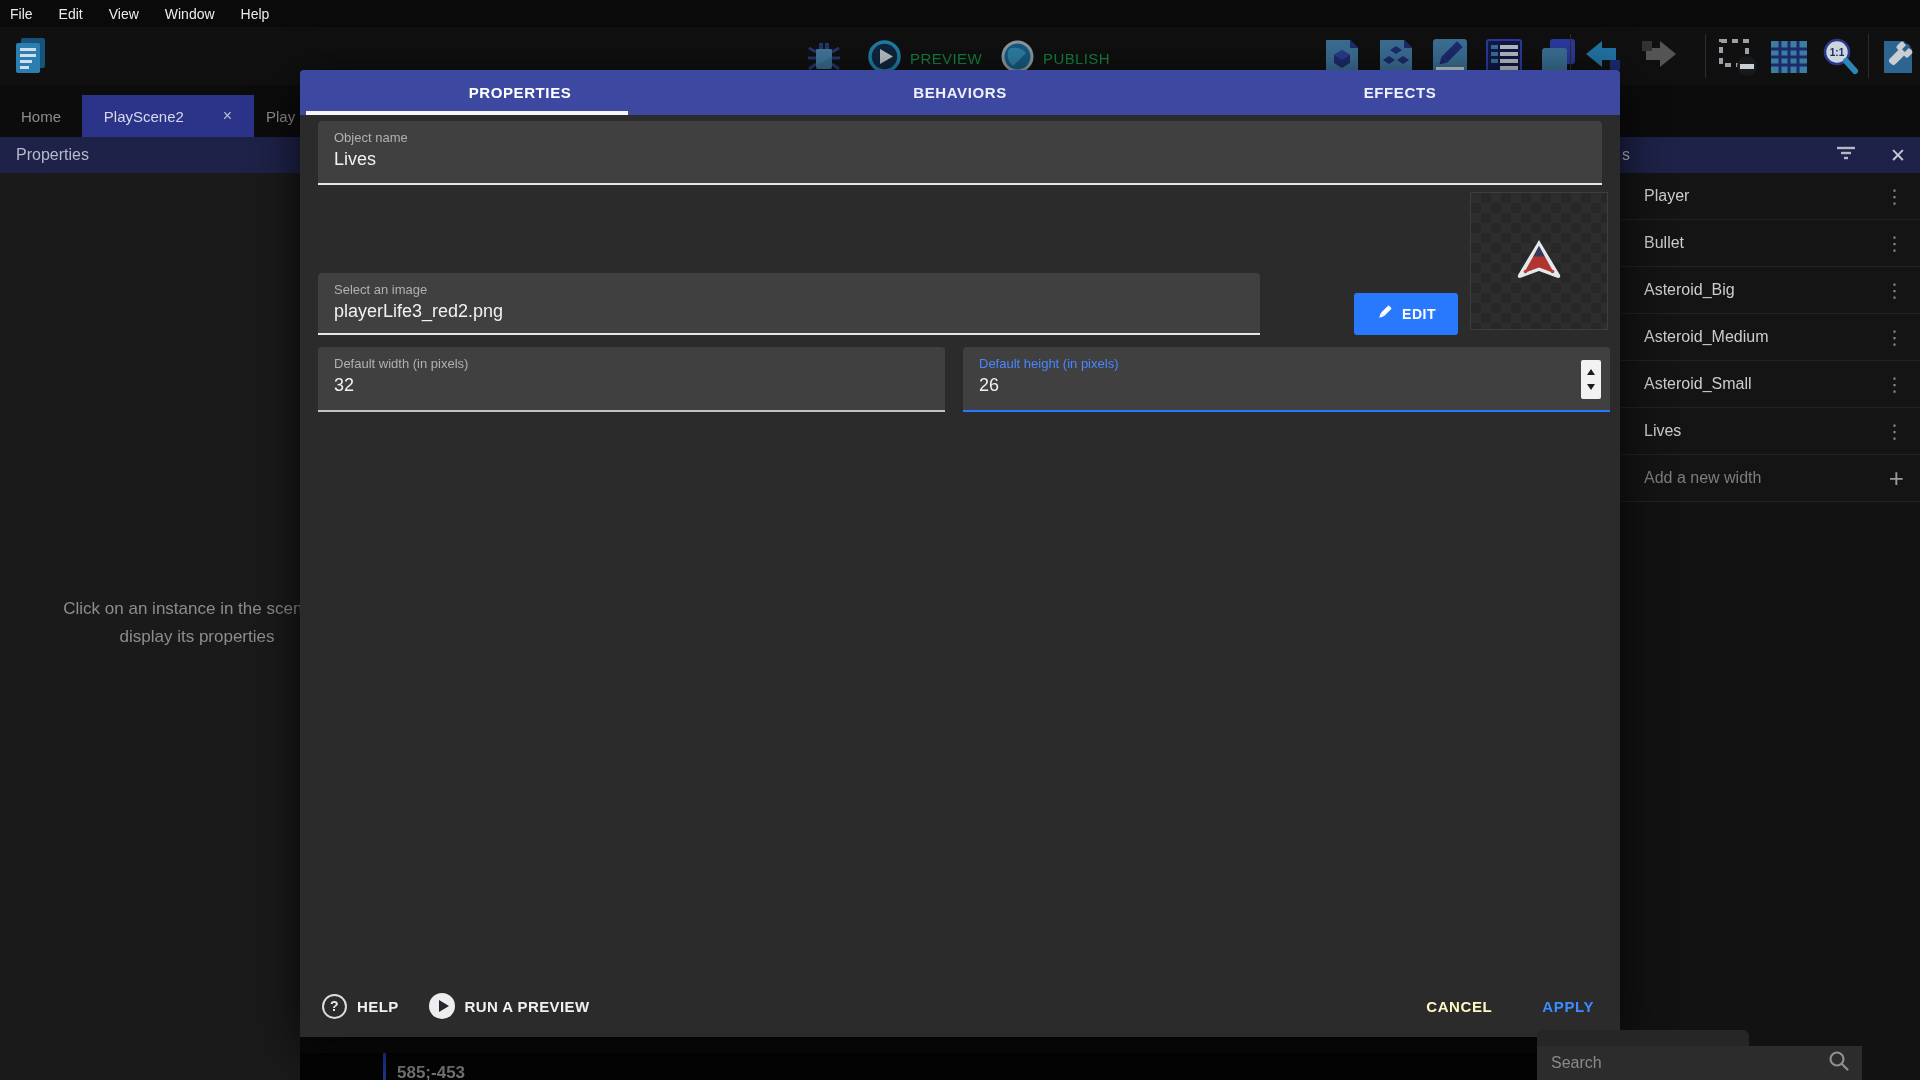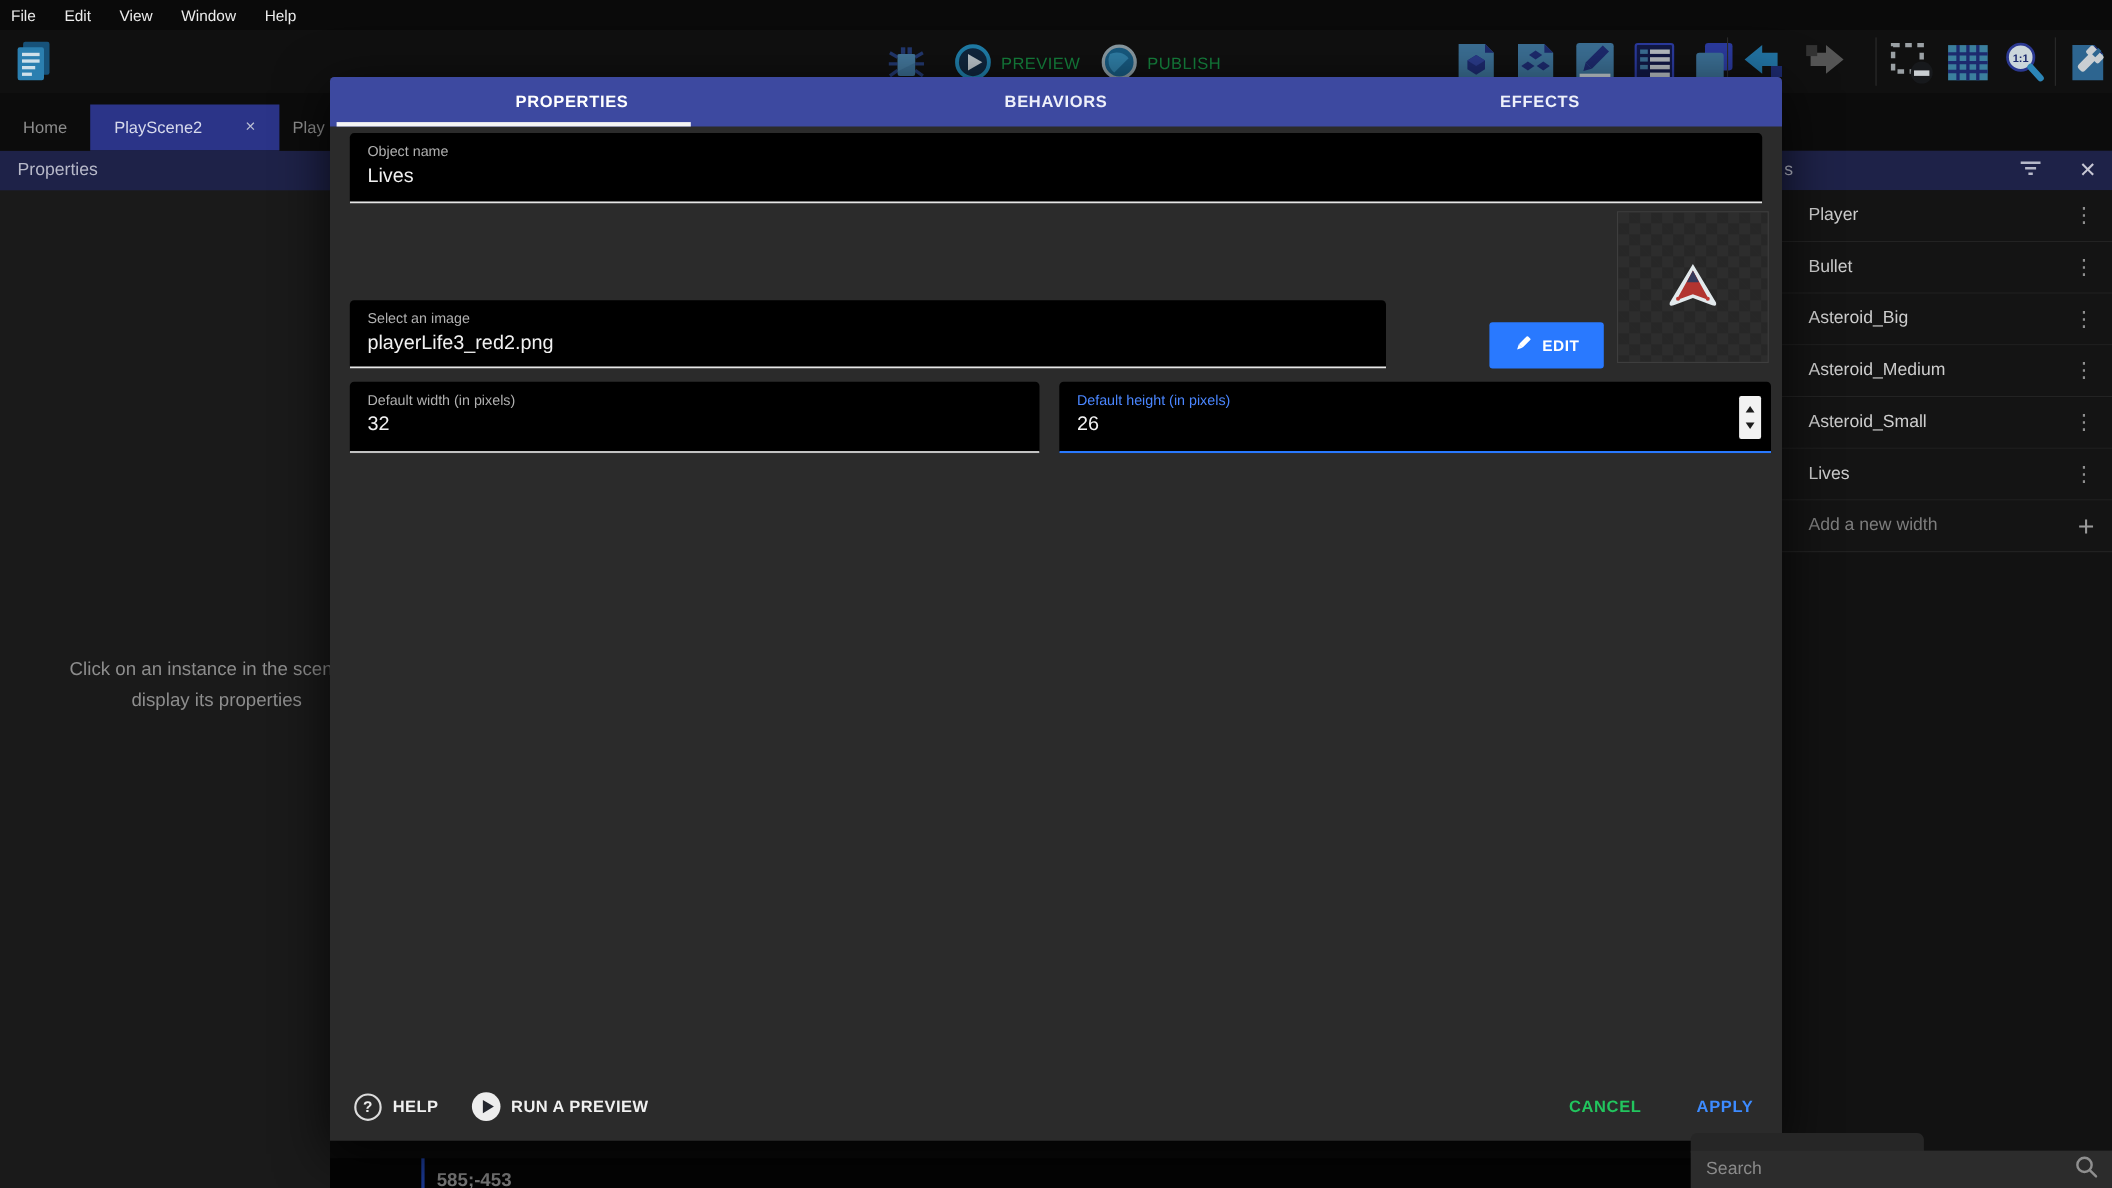--- a/index.html
+++ b/index.html
@@ -36,21 +36,21 @@
   .objrow.add .lbl { color:#7d7d7d; }
   .objrow.add .plus { color:#9a9a9a; font-size:26px; font-weight:400; line-height:1; }
 
   
   #modal { position:absolute; left:300px; top:70px; width:1320px; height:967px; background:#2b2b2b; border-radius:4px 4px 0 0; box-shadow:0 12px 48px rgba(0,0,0,.75); z-index:20; }
   #mtabs { position:relative; height:45px; background:#3d49a0; border-radius:4px 4px 0 0; display:flex; }
   #mtabs .mtab { flex:1; display:flex; align-items:center; justify-content:center; color:#eef0fa; font-size:15px; font-weight:700; letter-spacing:.6px; }
   #mtabs .mtab.active { color:#ffffff; }
   #mtabs .underline { position:absolute; left:6px; bottom:0; width:322px; height:4px; background:#f5f5f5; }
 
-  .field { position:absolute; background:#000000; border-radius:4px 4px 0 0; }
+  .field { position:absolute; background:#404040; border-radius:4px 4px 0 0; }
   .field .flabel { position:absolute; left:16px; top:9px; font-size:13px; color:#b0b0b0; }
   .field input { position:absolute; left:16px; top:28px; right:40px; background:transparent; border:none; outline:none; color:#f1f1f1; font-size:18px; font-family:"Liberation Sans",sans-serif; }
   .field.uw { border-bottom:2px solid #e6e6e6; }
   .field.ug { border-bottom:2px solid #c2c2c2; }
   .field.ub { border-bottom:2px solid #2979ff; }
   .field.focused .flabel { color:#4a86ff; }
 
   #edit-btn { position:absolute; left:1054px; top:223px; width:104px; height:42px; background:#2979ff; border-radius:3px; display:flex; align-items:center; justify-content:center; gap:9px; color:#fff; font-size:14px; font-weight:700; letter-spacing:.5px; }
 
   #preview-box { position:absolute; left:1170px; top:122px; width:138px; height:138px; border:1px solid #3e3e3e;
@@ -63,29 +63,29 @@
   .spinner { position:absolute; right:9px; top:13px; width:20px; height:39px; background:#f2f2f2; border-radius:2px; display:flex; flex-direction:column; align-items:center; justify-content:center; gap:9px; }
   .arr-up { width:0; height:0; border-left:4px solid transparent; border-right:4px solid transparent; border-bottom:6px solid #1c1c1c; }
   .arr-dn { width:0; height:0; border-left:4px solid transparent; border-right:4px solid transparent; border-top:6px solid #1c1c1c; }
 
   #mfooter { position:absolute; left:0; bottom:0; width:100%; height:62px; display:flex; align-items:center; padding:0 26px 0 22px; gap:30px; }
   .fbtn { display:flex; align-items:center; gap:10px; color:#f0f0f0; font-size:15px; font-weight:700; letter-spacing:.4px; }
   .help-circ { width:25px; height:25px; border:2px solid #dcdcdc; border-radius:50%; display:flex; align-items:center; justify-content:center; color:#eaeaea; font-size:14px; font-weight:700; }
   .play-circ { width:26px; height:26px; background:#ededed; border-radius:50%; position:relative; }
   .play-circ::after { content:""; position:absolute; left:10px; top:7px; border-left:10px solid #23262e; border-top:6px solid transparent; border-bottom:6px solid transparent; }
   #mfooter .spacer { flex:1; }
-  #cancel-btn { color:#22c55e; font-size:15px; font-weight:700; letter-spacing:.6px; }
+  #cancel-btn { color:#fef9c3; font-size:15px; font-weight:700; letter-spacing:.6px; }
   #apply-btn { color:#3d8bff; font-size:15px; font-weight:700; letter-spacing:.6px; margin-left:20px; }
 
   
   #bottom-strip { position:absolute; left:300px; top:1037px; width:1237px; height:43px; background:#040404; z-index:5;margin-top:16px; }
   #bottom-strip .vline { position:absolute; left:83px; top:0; width:3px; height:43px; background:#1b3a96; }
   #bottom-strip .coords { position:absolute; left:97px; top:10px; color:#7d7d7d; font-size:17px; font-weight:700; }
   #search-tab { position:absolute; left:1537px; top:1030px; width:212px; height:18px; background:#262626; border-radius:6px 6px 0 0; z-index:24; }
-  #search-bar { position:absolute; left:1537px; top:1046px; width:383px; height:34px; background:#2c2c2c; z-index:25; display:flex; align-items:center; padding:0 12px 0 14px; }
+  #search-bar { position:absolute; left:1537px; top:1046px; width:325px; height:34px; background:#2c2c2c; z-index:25; display:flex; align-items:center; padding:0 12px 0 14px; }
   #search-bar input { flex:1; background:transparent; border:none; outline:none; color:#bdbdbd; font-size:16px; font-family:"Liberation Sans",sans-serif; }
   #search-bar input::placeholder { color:#8a8a8a; opacity:1; }
 
   .icon { display:inline-block; }
 </style>
 </head>
 <body>
 
 <div id="stage">
 

